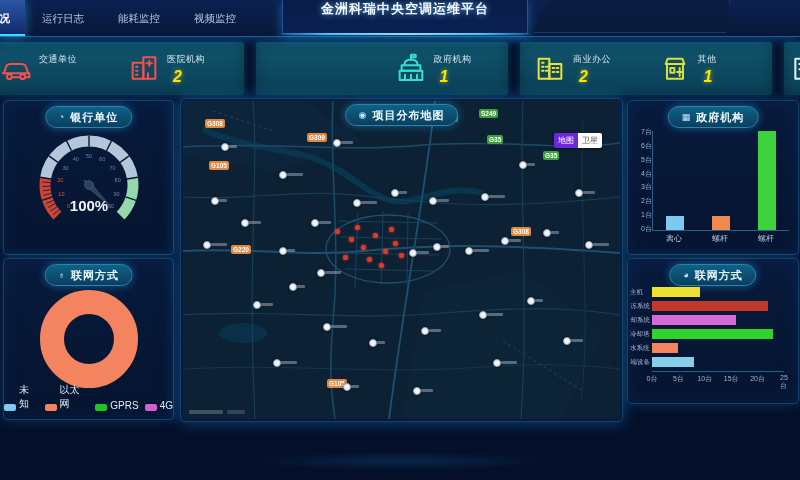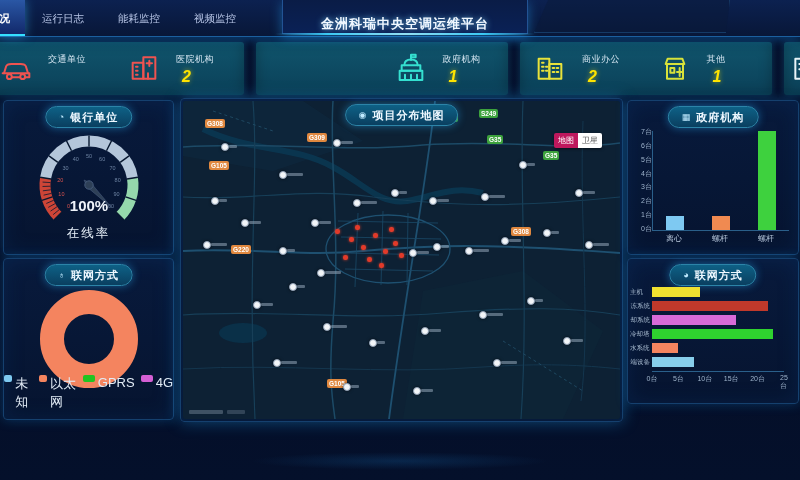--- a/index.html
+++ b/index.html
@@ -12,74 +12,74 @@
           border-bottom:1px solid #1b5f9e;box-shadow:0 2px 10px rgba(20,150,255,.35);z-index:5;}
   .nav-tabs{position:absolute;left:0;top:0;height:36px;display:flex;align-items:stretch;}
   .tab{line-height:36px;padding:0 17px;font-size:10.5px;color:#b9c7e8;white-space:nowrap;cursor:pointer;}
   .tab.active{margin-left:-26px;padding:0 15px;color:#fff;font-weight:bold;
           background:linear-gradient(180deg,#2a57a5,#12296b);
           border-bottom:2px solid #35e0ff;box-shadow:0 0 10px rgba(60,190,255,.5);}
   .title-box{position:absolute;left:282px;top:0;width:244px;height:33px;
           border:1px solid #225394;border-top:none;
           background:linear-gradient(180deg,#0a1c46,#0a2156);
           box-shadow:0 3px 12px rgba(40,170,255,.45);
-          display:flex;align-items:flex-end;justify-content:center;}
+          display:flex;align-items:flex-start;justify-content:center;}
   .title-box::after{content:"";position:absolute;left:-8px;right:-8px;bottom:-2px;height:2px;
           background:linear-gradient(90deg,transparent,#3fd6ff 20%,#9fefff 50%,#3fd6ff 80%,transparent);opacity:.9;}
   .title-text{font-size:13px;font-weight:bold;color:#f0f7ff;letter-spacing:1px;text-shadow:0 0 6px rgba(120,210,255,.8);}
   .deco-box{position:absolute;left:534px;top:0;width:194px;height:32px;
           border:1px solid #153a66;border-top:none;background:rgba(10,26,58,.5);
           clip-path:polygon(14px 0,100% 0,calc(100% - 4px) 100%,0 100%);}
   
   .cards-row{position:absolute;left:0;top:42px;width:800px;height:53px;}
   .card{position:absolute;top:0;height:53px;border-radius:3px;
         background:linear-gradient(180deg,#10556d,#0b4058);
         box-shadow:inset 0 0 14px rgba(0,0,0,.28),0 0 6px rgba(10,90,130,.5);}
   .card0{left:-14px;width:258px;}
   .card1{left:256px;width:252px;}
   .card2{left:520px;width:252px;}
   .card-clip{left:784px;width:40px;}
   .stat{position:absolute;top:8px;display:flex;align-items:flex-start;gap:7px;}
   .stat.pos0{left:14px;} .stat.pos1{left:55%;}
   .sicon{width:32px;height:32px;display:inline-block;margin-top:2px;}
   .sicon svg{width:32px;height:32px;stroke:currentColor;fill:none;stroke-width:1.5;stroke-linecap:round;stroke-linejoin:round;}
-  .scol{display:flex;flex-direction:column;margin-left:9px;}
+  .scol{display:flex;flex-direction:column;}
   .slabel{font-size:9px;color:#d5e6f2;letter-spacing:.5px;margin-top:3px;}
   .svalue{font-size:16px;font-weight:bold;font-style:italic;margin-top:2px;margin-left:6px;text-shadow:0 0 5px rgba(255,228,0,.6);}
   
   .panel{position:absolute;border:1px solid #15406e;border-radius:4px;
          background:linear-gradient(180deg,#081a3c,#061430);
          box-shadow:0 0 12px rgba(20,140,220,.30),inset 0 0 20px rgba(10,60,120,.28);}
   .pill{position:absolute;top:5px;left:50%;transform:translateX(-50%);height:20px;padding:0 13px;
         border-radius:11px;background:linear-gradient(180deg,#0e6186,#0a3f60);
         border:1px solid #2c84a8;color:#eef8ff;font-size:11px;font-weight:bold;letter-spacing:1px;
         display:flex;align-items:center;gap:5px;white-space:nowrap;box-shadow:0 0 9px rgba(40,180,255,.45);}
   .pill .picon{font-size:9px;color:#bfeaff;}
   
   .p-online{left:3px;top:100px;width:169px;height:153px;}
   .gauge-wrap{position:absolute;left:50%;top:26px;transform:translateX(-50%);}
   .gauge-sub{position:absolute;left:0;right:0;top:124px;text-align:center;font-size:12.5px;color:#e8f1fa;letter-spacing:2px;}
   
   .p-network{left:3px;top:258px;width:169px;height:160px;}
   .donut-wrap{position:absolute;left:50%;top:24px;transform:translateX(-50%);}
   .legend-row{position:absolute;left:0;right:0;bottom:8px;display:flex;justify-content:center;gap:6px;}
-  .lg-item{display:flex;align-items:flex-start;gap:3px;font-size:13px;color:#e2ecf6;cursor:pointer;}
+  .lg-item{display:flex;align-items:flex-end;gap:3px;font-size:10px;color:#e2ecf6;cursor:pointer;}
   .lg-swatch{width:12px;height:7px;border-radius:2px;display:inline-block;}
   
   .p-map{left:180px;top:98px;width:441px;height:322px;box-shadow:0 0 16px rgba(30,160,240,.4),inset 0 0 24px rgba(10,70,130,.3);}
   .map-inner{position:absolute;left:2px;top:2px;width:437px;height:318px;overflow:hidden;border-radius:3px;background:#0d2134;}
   .map-overlay{position:absolute;left:0;top:0;width:437px;height:318px;}
   .shield{position:absolute;height:9px;line-height:9px;padding:0 2px;border-radius:2px;font-size:6.5px;font-weight:bold;color:#fff;}
   .shield.o{background:#e0883f;} .shield.g{background:#3da23d;}
   .wmark{position:absolute;width:6px;height:6px;border-radius:50%;background:#f2f5f8;border:1px solid #8fa0b5;box-shadow:0 0 3px rgba(0,0,0,.6);}
   .mlabel{position:absolute;height:3px;background:#93a5b8;opacity:.55;border-radius:1px;}
   .rdot{position:absolute;width:4.5px;height:4.5px;border-radius:50%;background:#e23a2a;box-shadow:0 0 3px rgba(255,70,40,.8);}
   .map-btns{position:absolute;top:32px;right:18px;display:flex;border-radius:2px;overflow:hidden;box-shadow:0 1px 3px rgba(0,0,0,.5);}
   .mapbtn{width:24px;height:15px;line-height:15px;text-align:center;font-size:8px;cursor:pointer;}
-  .mapbtn.active{background:#be185d;color:#fff;}
+  .mapbtn.active{background:#6d28d9;color:#fff;}
   .mapbtn.plain{background:#ffffff;color:#555;}
   .attrib{position:absolute;left:6px;bottom:5px;display:flex;gap:4px;align-items:center;}
   .attrib .a1{width:34px;height:4px;background:#9fb0c0;opacity:.35;border-radius:1px;}
   .attrib .a2{width:18px;height:4px;background:#9fb0c0;opacity:.25;border-radius:1px;}
   
   .p-host{left:627px;top:100px;width:170px;height:153px;}
   .axis-y{position:absolute;left:0;top:26px;width:22px;height:107px;display:flex;flex-direction:column;justify-content:space-between;align-items:flex-end;}
   .axis-y span{font-size:7px;color:#9fb4cc;transform:translateX(2px);}
   .plot{position:absolute;left:24px;top:30px;width:136px;height:99px;border-left:1px solid #2a5f8a;border-bottom:1px solid #2a5f8a;}
   .vbar{position:absolute;bottom:0;width:18px;}
@@ -231,21 +231,20 @@
         <text x="88.16572449244686" y="34.160810798537334" text-anchor="middle" font-size="5.5" fill="#6e84a3">60</text>
         <text x="98.46149283687348" y="42.95422768351828" text-anchor="middle" font-size="5.5" fill="#6e84a3">70</text>
         <text x="103.642961877259" y="55.46340051383331" text-anchor="middle" font-size="5.5" fill="#6e84a3">80</text>
         <text x="102.58063897255946" y="68.96149283687348" text-anchor="middle" font-size="5.5" fill="#6e84a3">90</text>
         <text x="95.50609665440987" y="80.50609665440987" text-anchor="middle" font-size="5.5" fill="#6e84a3">100</text>
         <polygon points="97.62741699796952,80.62741699796952 73.02010101267767,59.979898987322336 70.05025253169417,53.05025253169417 76.97989898732233,56.020101012677664" fill="#2e4057" stroke="#44597a" stroke-width="0.6"></polygon>
         <circle cx="75" cy="58" r="4.2" fill="#2e4057" stroke="#44597a"></circle>
         <text x="75" y="84" text-anchor="middle" font-size="15" font-weight="bold" fill="#eef3fa">100%</text>
       </svg>
   </div>
-  <div class="gauge-sub">在线率</div>
 </div>
 
 <div class="panel p-network">
   <div class="pill">
     <span class="picon">♁</span>
     <span>联网方式</span>
   </div>
   <div class="donut-wrap">
     <svg id="donut-svg" width="150" height="108">
         <circle cx="75" cy="56" r="37" fill="none" stroke="#f4845f" stroke-width="24"></circle>

